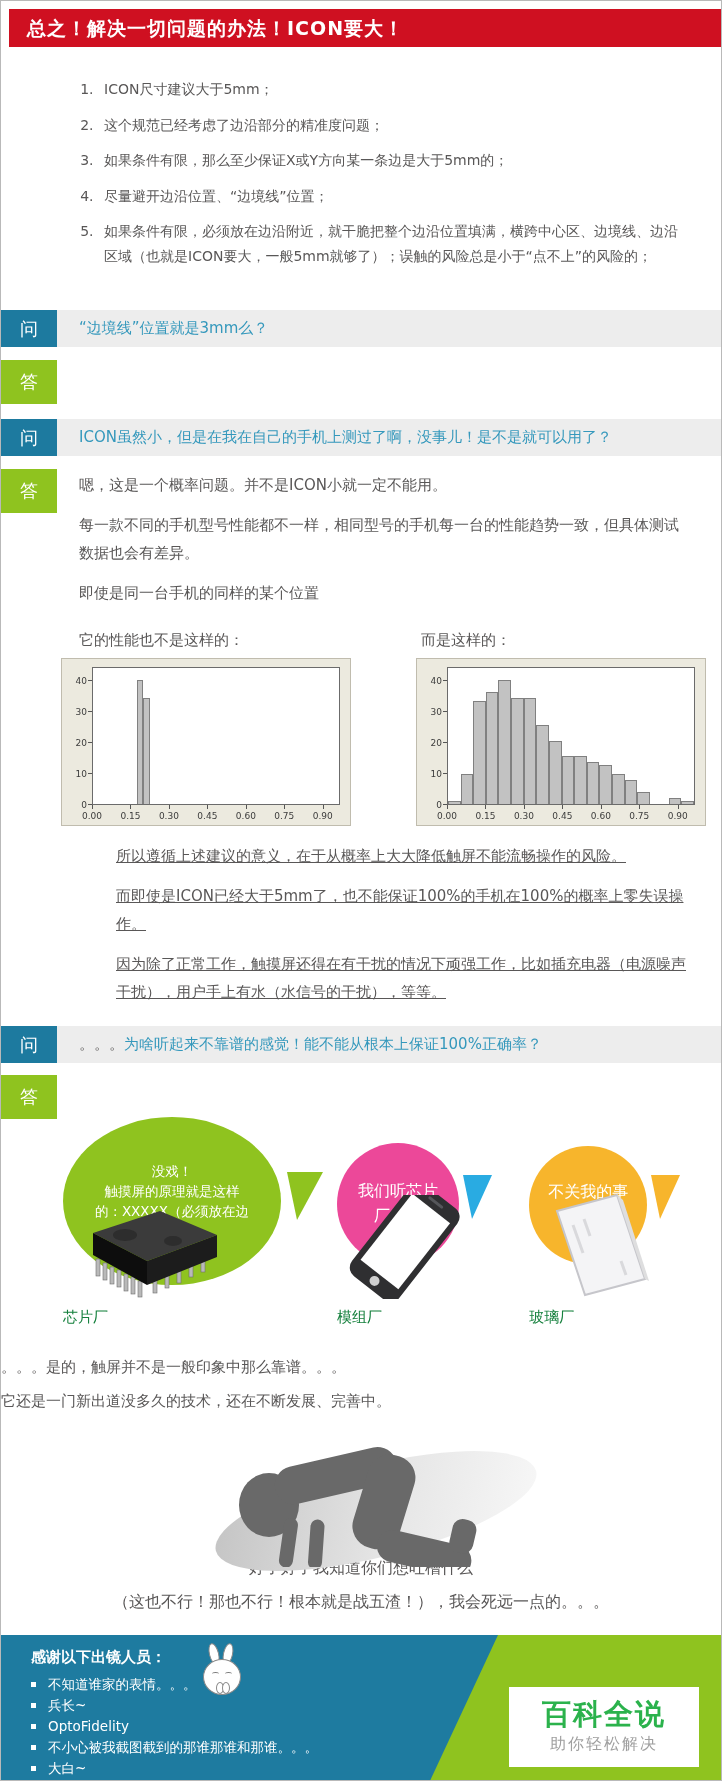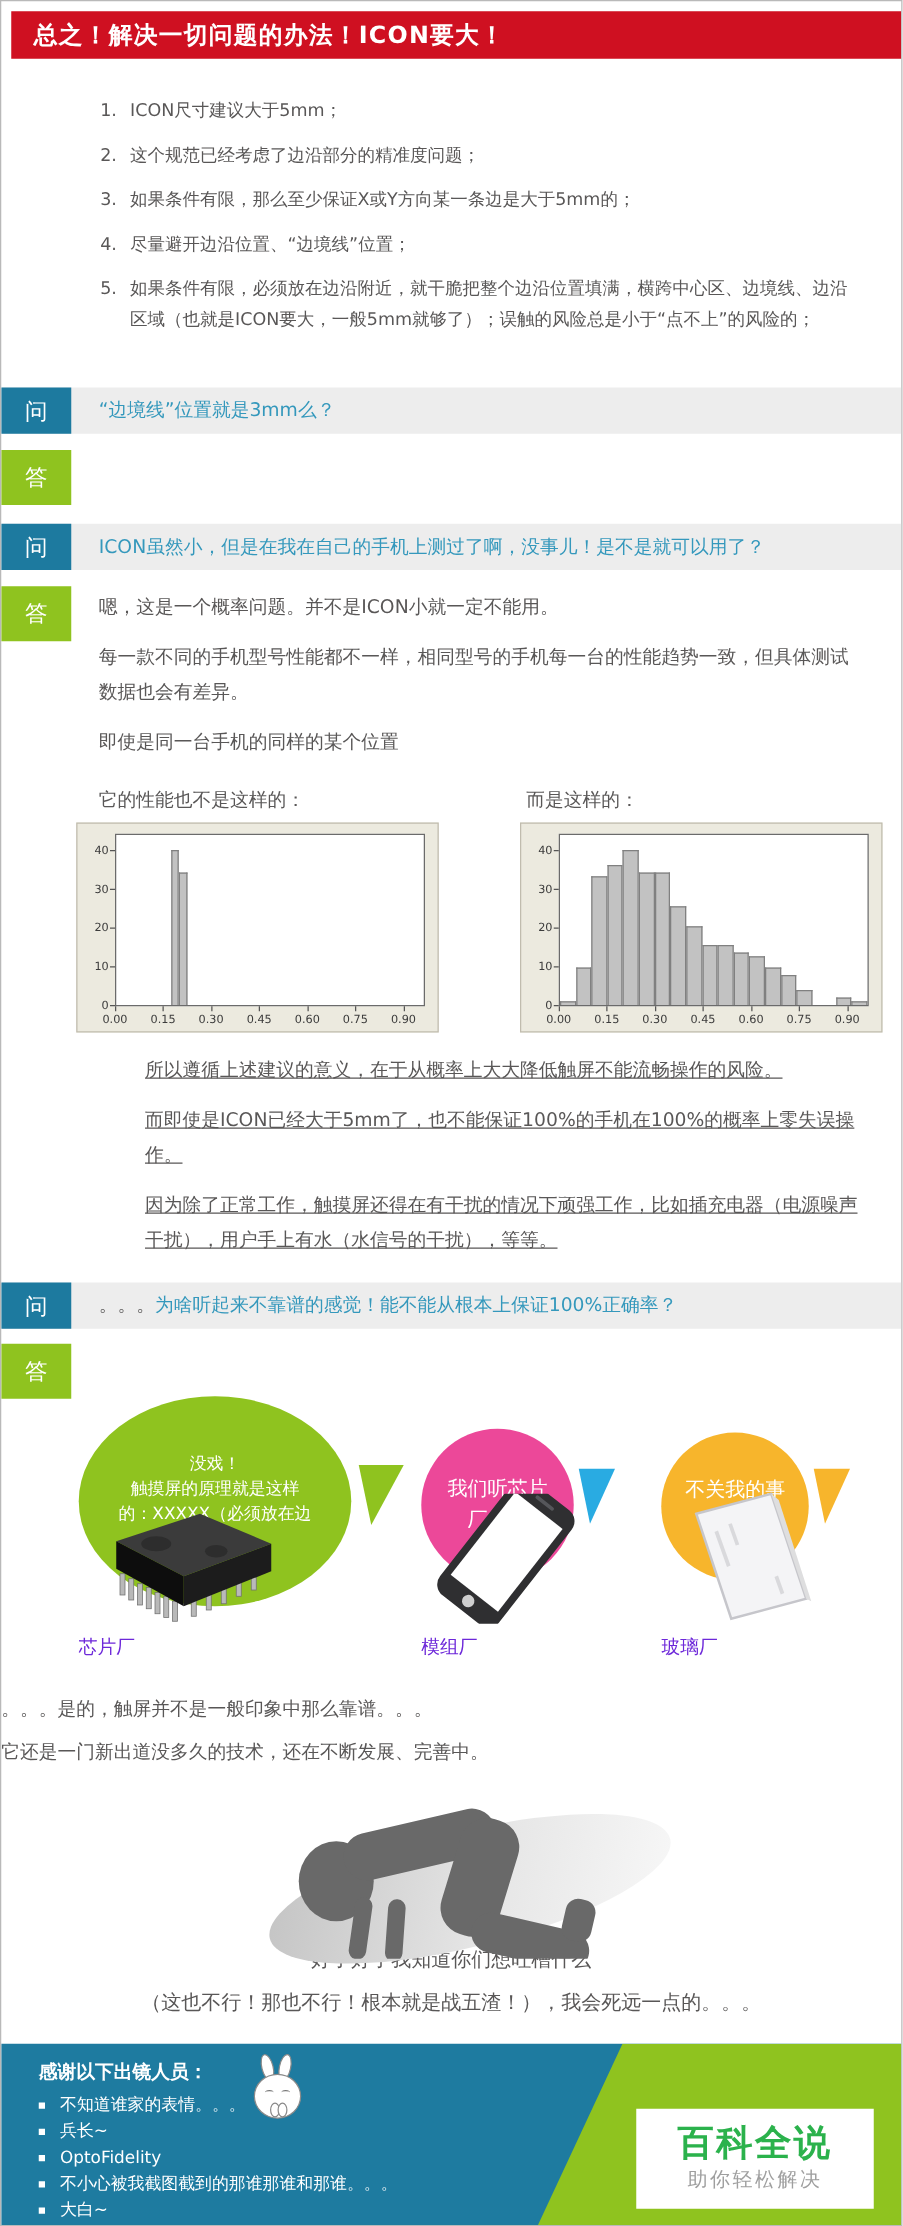--- a/index.html
+++ b/index.html
@@ -62,21 +62,21 @@
   .bubble-orange{ width:118px; height:118px; background:#f7b52c; font-size:16px; line-height:1.55; margin-top:8px; }
   .bubble-orange .bline{ width:86px; }
   .tail{ width:0; height:0; flex:none; }
   .tail-green{ border-left:10px solid transparent; border-right:26px solid transparent;
                border-top:48px solid #8fc31f; margin-top:-10px; transform:translateX(6px); }
   .tail-blue{ border-left:9px solid transparent; border-right:20px solid transparent;
               border-top:44px solid #29abe2; margin-top:-8px; transform:translateX(4px); }
   .tail-orange{ border-left:9px solid transparent; border-right:20px solid transparent;
                 border-top:44px solid #f7b52c; margin-top:-8px; transform:translateX(4px); }
   .bicon{ position:absolute; bottom:24px; }
-  .factory{ position:absolute; bottom:0; font-size:15px; color:#6d28d9; }
+  .factory{ position:absolute; bottom:0; font-size:15px; color:#15803d; }
 
   .center-lines{ margin-top:26px; text-align:left; }
   .center-lines p{ font-size:15px; line-height:28px; margin-bottom:6px; color:#595757; }
 
   
   .bow-wrap{ position:relative; margin-top:16px; height:122px; }
   .bow-shadow{ position:absolute; left:50%; top:34px; width:330px; height:92px;
                margin-left:-150px; border-radius:50%; transform:rotate(-14deg);
                background:linear-gradient(115deg,#c2c2c2 0%,#e6e6e6 55%,#f8f8f8 100%); }
   .bow-svg{ position:absolute; left:50%; top:0; margin-left:-138px; }

